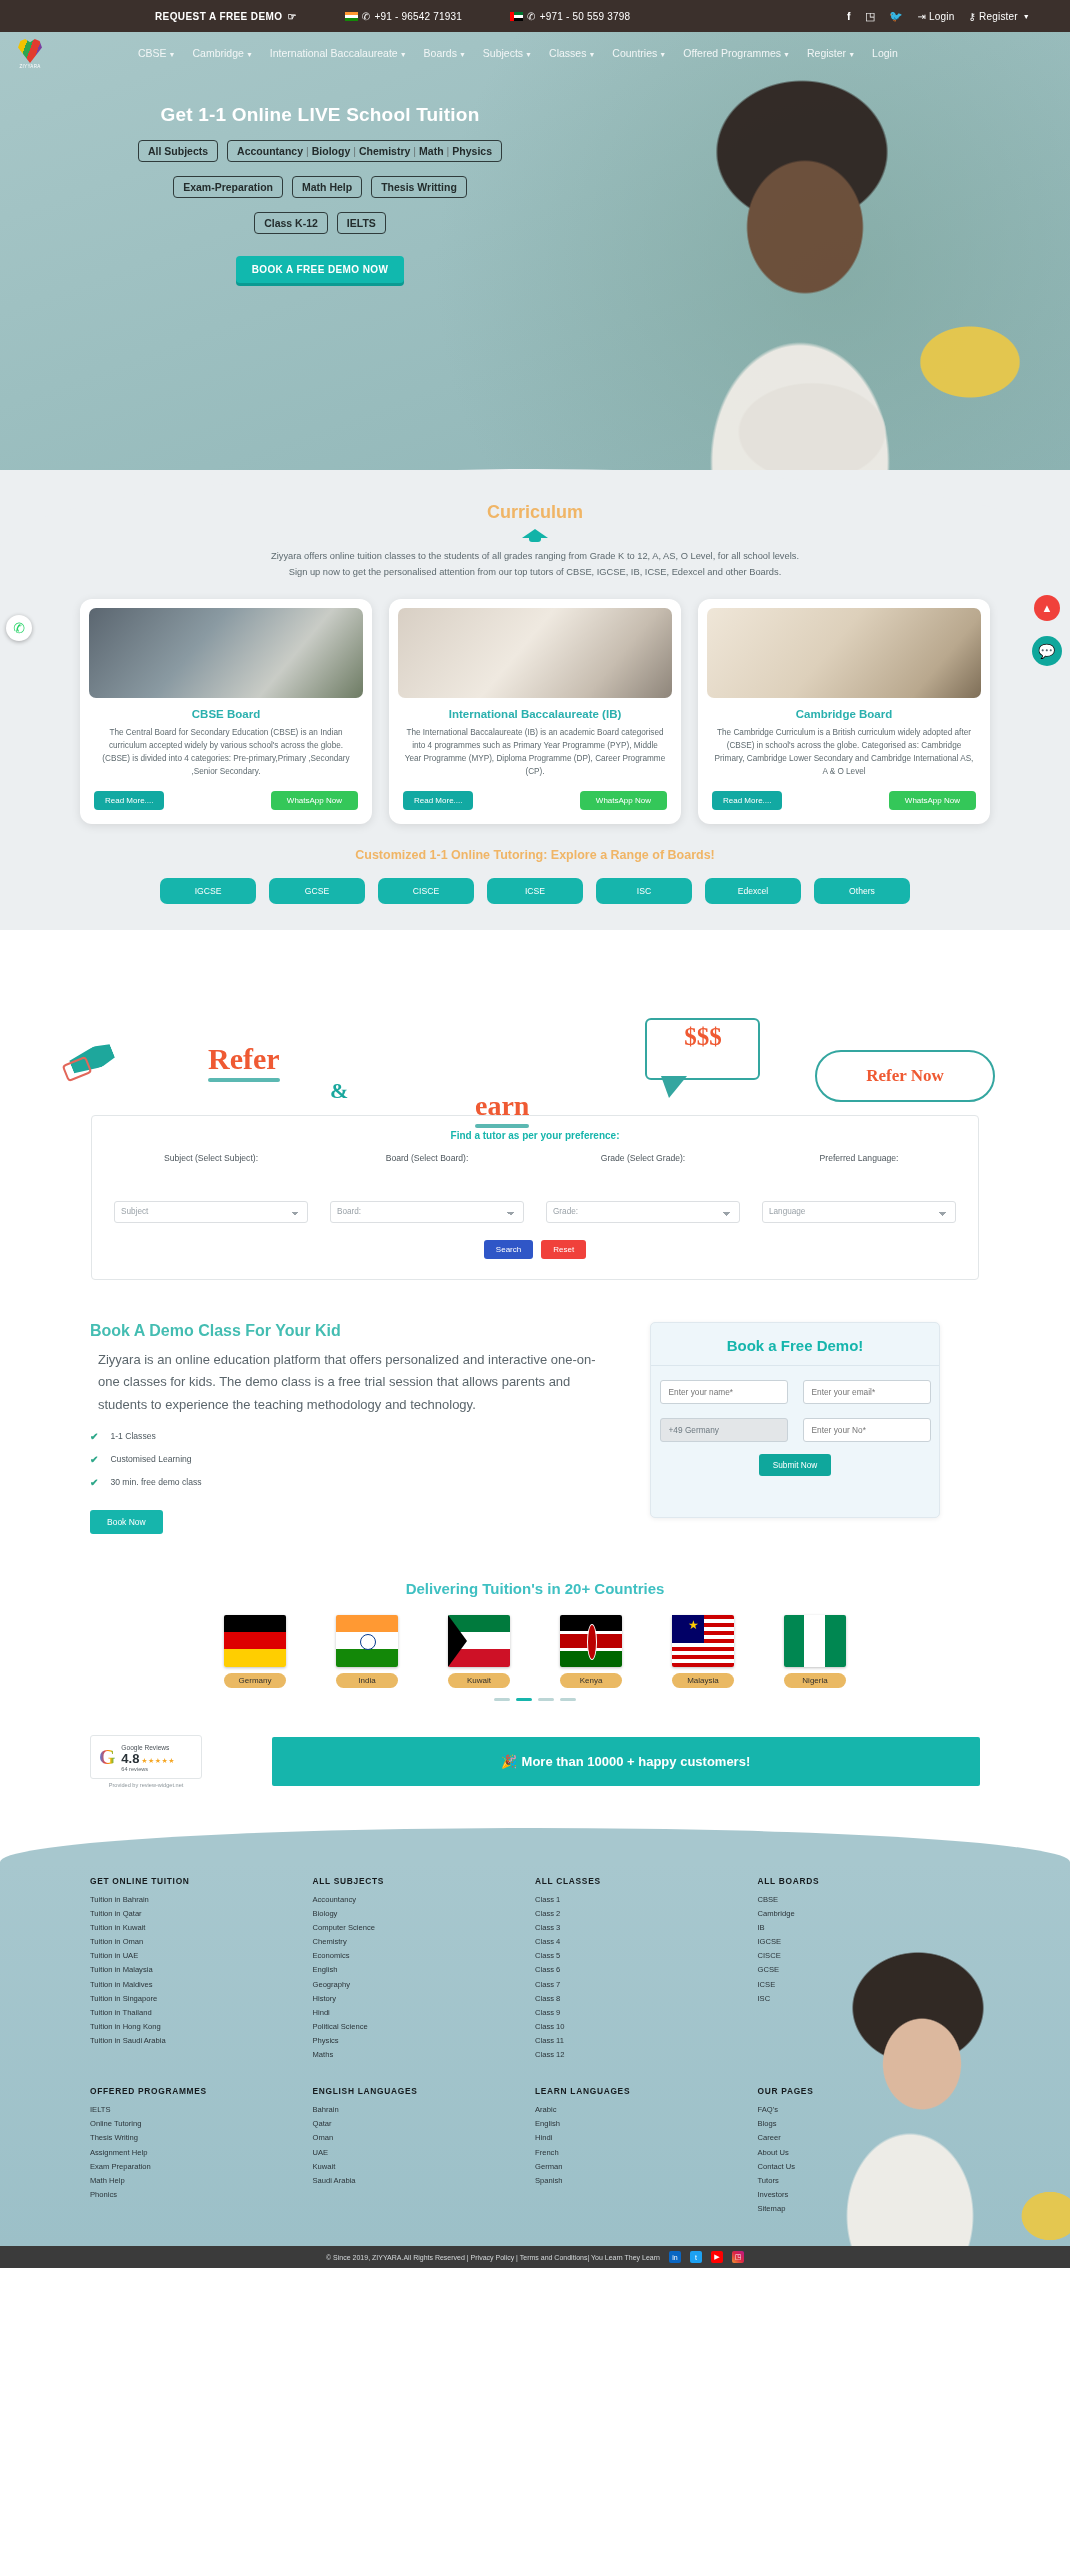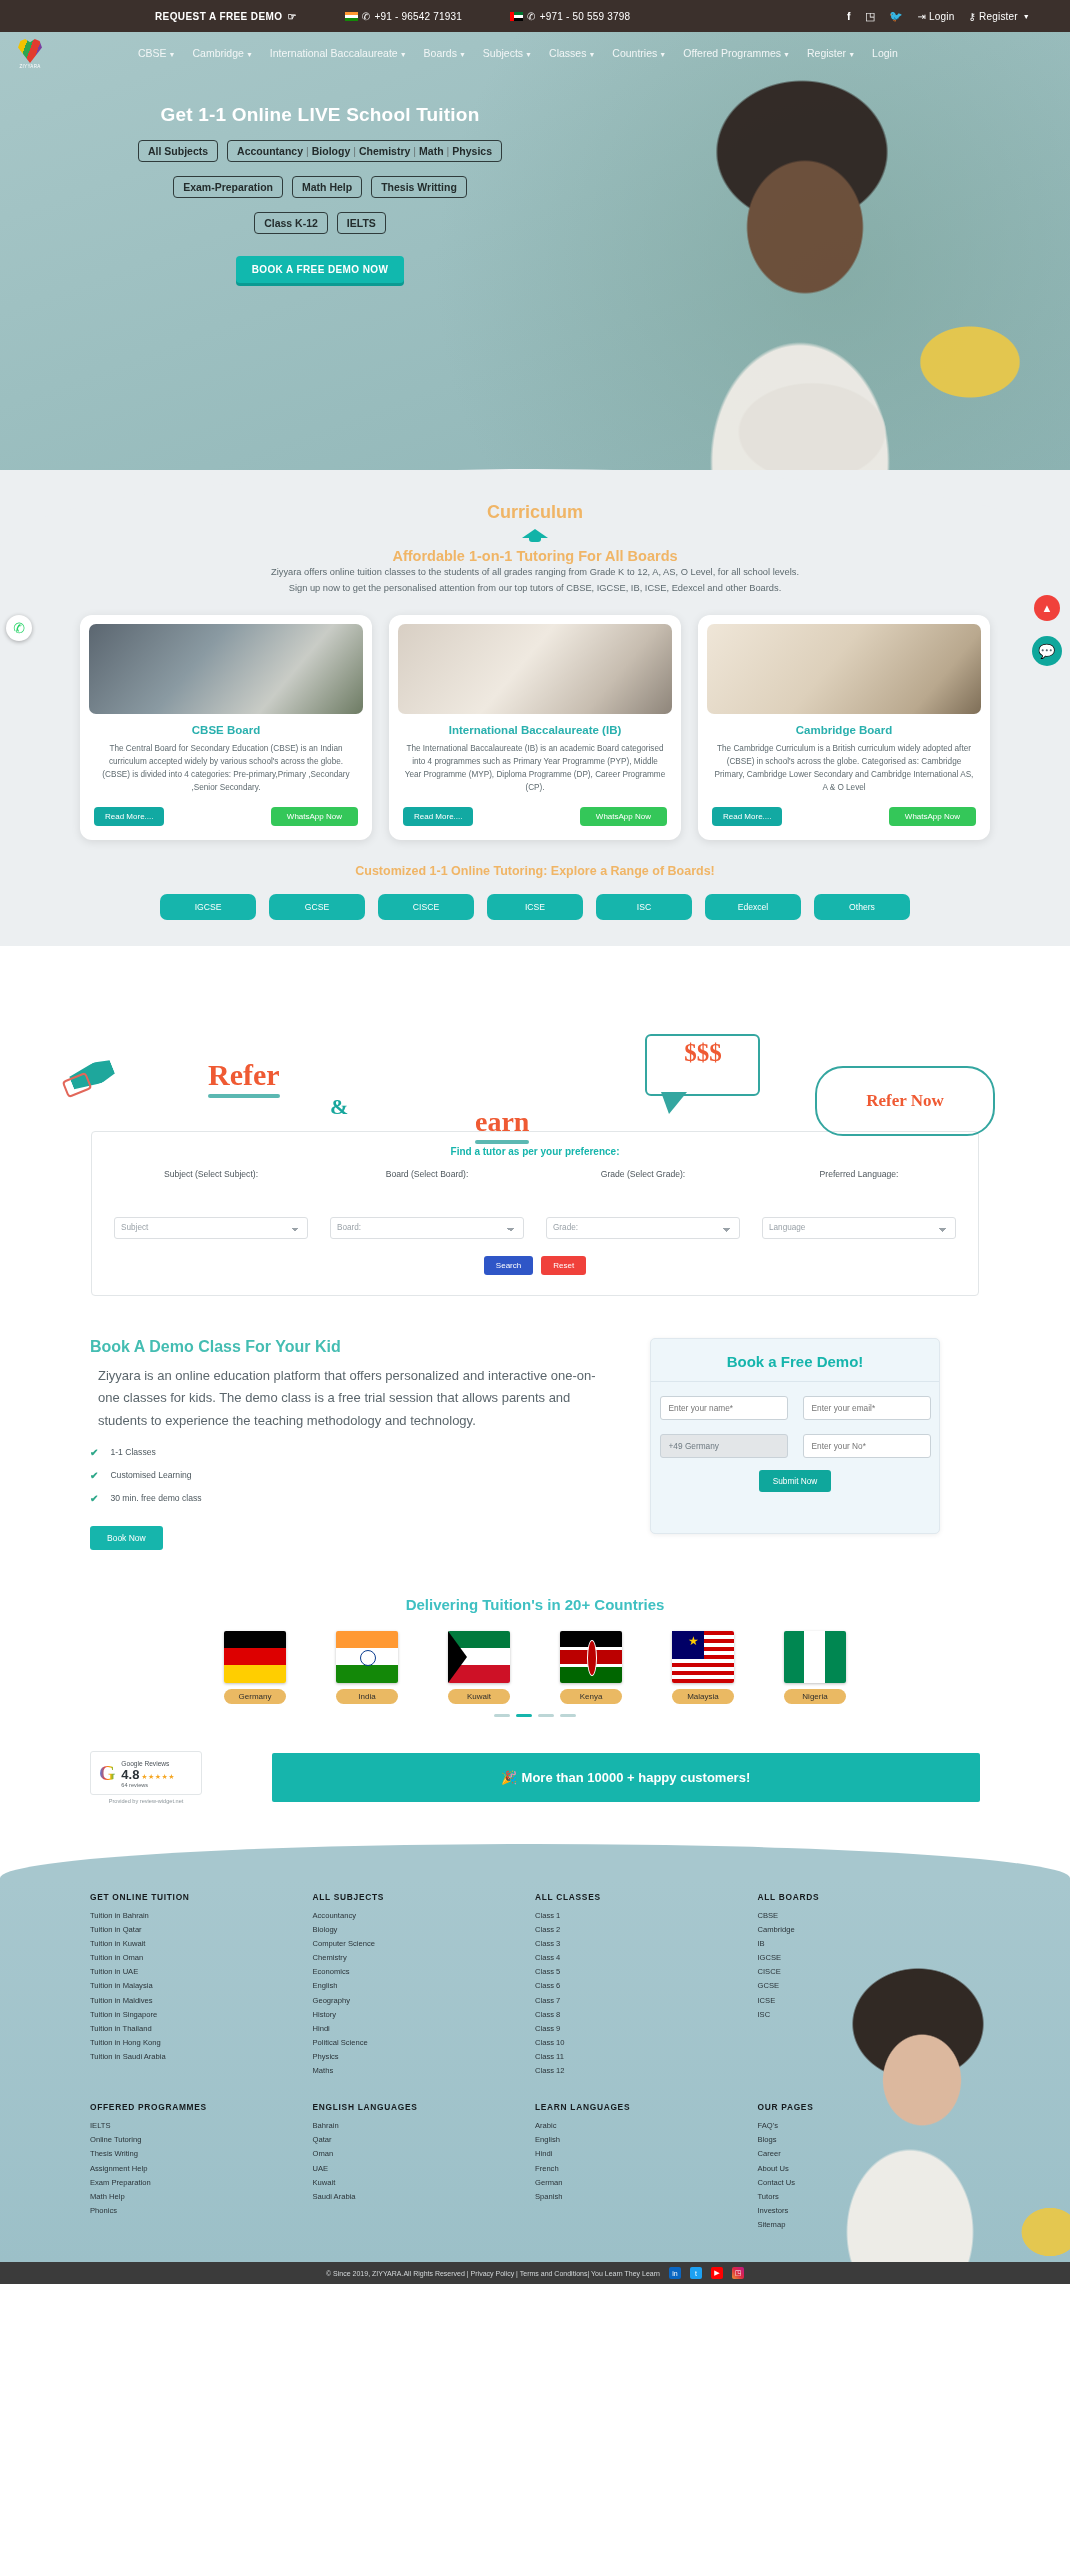--- a/index.html
+++ b/index.html
@@ -125,21 +125,21 @@
   .megaphone:before{content:"";position:absolute;left:8px;top:18px;width:44px;height:22px;background:#1ea79c;clip-path:polygon(0 20%,64% 0,100% 18%,100% 82%,64% 100%,0 80%);transform:rotate(-22deg);}
   .megaphone:after{content:"";position:absolute;left:2px;top:30px;width:22px;height:14px;border:2px solid #e2675a;border-radius:4px;transform:rotate(-22deg);}
   .referWord{position:absolute;left:208px;top:112px;color:#ef5a33;font-size:30px;font-weight:700;font-family:"Liberation Serif",serif;}
   .referWord u{display:block;height:4px;background:#5bb8b2;border-radius:3px;margin-top:2px;}
   .amp{position:absolute;left:330px;top:148px;color:#18a79d;font-size:22px;font-weight:700;font-family:"Liberation Serif",serif;}
   .earnWord{position:absolute;left:475px;top:160px;color:#ef5a33;font-size:28px;font-weight:700;font-family:"Liberation Serif",serif;}
   .earnWord u{display:block;height:4px;background:#5bb8b2;border-radius:3px;margin-top:2px;}
   .bubble{position:absolute;left:645px;top:88px;width:115px;height:62px;border:2px solid #34a6a0;border-radius:6px;}
   .bubble:after{content:"";position:absolute;left:14px;bottom:-20px;width:0;height:0;border-left:8px solid transparent;border-right:18px solid transparent;border-top:22px solid #34a6a0;}
   .dollars{position:absolute;left:655px;top:93px;width:96px;text-align:center;color:#ef5a33;font-size:25px;font-weight:700;font-family:"Liberation Serif",serif;}
-  .referNowBox{position:absolute;left:815px;top:120px;width:180px;height:70px;border:2px solid #34a6a0;border-radius:28px;display:flex;align-items:center;justify-content:center;cursor:pointer;}
+  .referNowBox{position:absolute;left:815px;top:120px;width:180px;height:52px;border:2px solid #34a6a0;border-radius:28px;display:flex;align-items:center;justify-content:center;cursor:pointer;}
   .referNowBox span{color:#ef5a33;font-size:17px;font-weight:700;font-family:"Liberation Serif",serif;}
 
   
   .findForm{width:888px;margin:0 auto;border:1px solid #e2e6e8;border-radius:4px;padding:14px 22px 20px;background:#fff;}
   .ffTitle{text-align:center;color:#16b5ac;font-size:10px;font-weight:700;}
   .ffRow{display:flex;gap:22px;margin-top:12px;}
   .ffCol{flex:1;}
   .ffLabel{text-align:center;color:#4d565c;font-size:8.6px;margin-bottom:6px;}
   .ffSelect{width:100%;height:22px;border:1px solid #dcdfe2;border-radius:3px;font-size:8.2px;color:#9aa2a8;padding:0 6px;background:#fff;
     appearance:none;-webkit-appearance:none;
@@ -307,21 +307,20 @@
     <button class="demoBtn">BOOK A FREE DEMO NOW</button>
   </div>
 </div>
 
 <div class="curriculum">
   <div class="curveTop"></div>
   <div class="curSpacer"></div>
   <div class="curInner">
     <div class="curTitle">Curriculum</div>
     <div class="capIcon"></div>
-    <div class="curSub">Affordable 1-on-1 Tutoring For All Boards</div>
     <div class="curP">Ziyyara offers online tuition classes to the students of all grades ranging from Grade K to 12, A, AS, O Level, for all school levels.</div>
     <div class="curP" style="margin-top:0">Sign up now to get the personalised attention from our top tutors of CBSE, IGCSE, IB, ICSE, Edexcel and other Boards.</div>
 
     <div class="cards">
       <div class="card">
         <div class="cardImg i1"></div>
         <div class="cardTitle">CBSE Board</div>
         <div class="cardTxt">The Central Board for Secondary Education (CBSE) is an Indian curriculum accepted widely by various school's across the globe. (CBSE) is divided into 4 categories: Pre-primary,Primary ,Secondary ,Senior Secondary.</div>
         <div class="cardBtns">
           <button class="btnTeal">Read More....</button>

